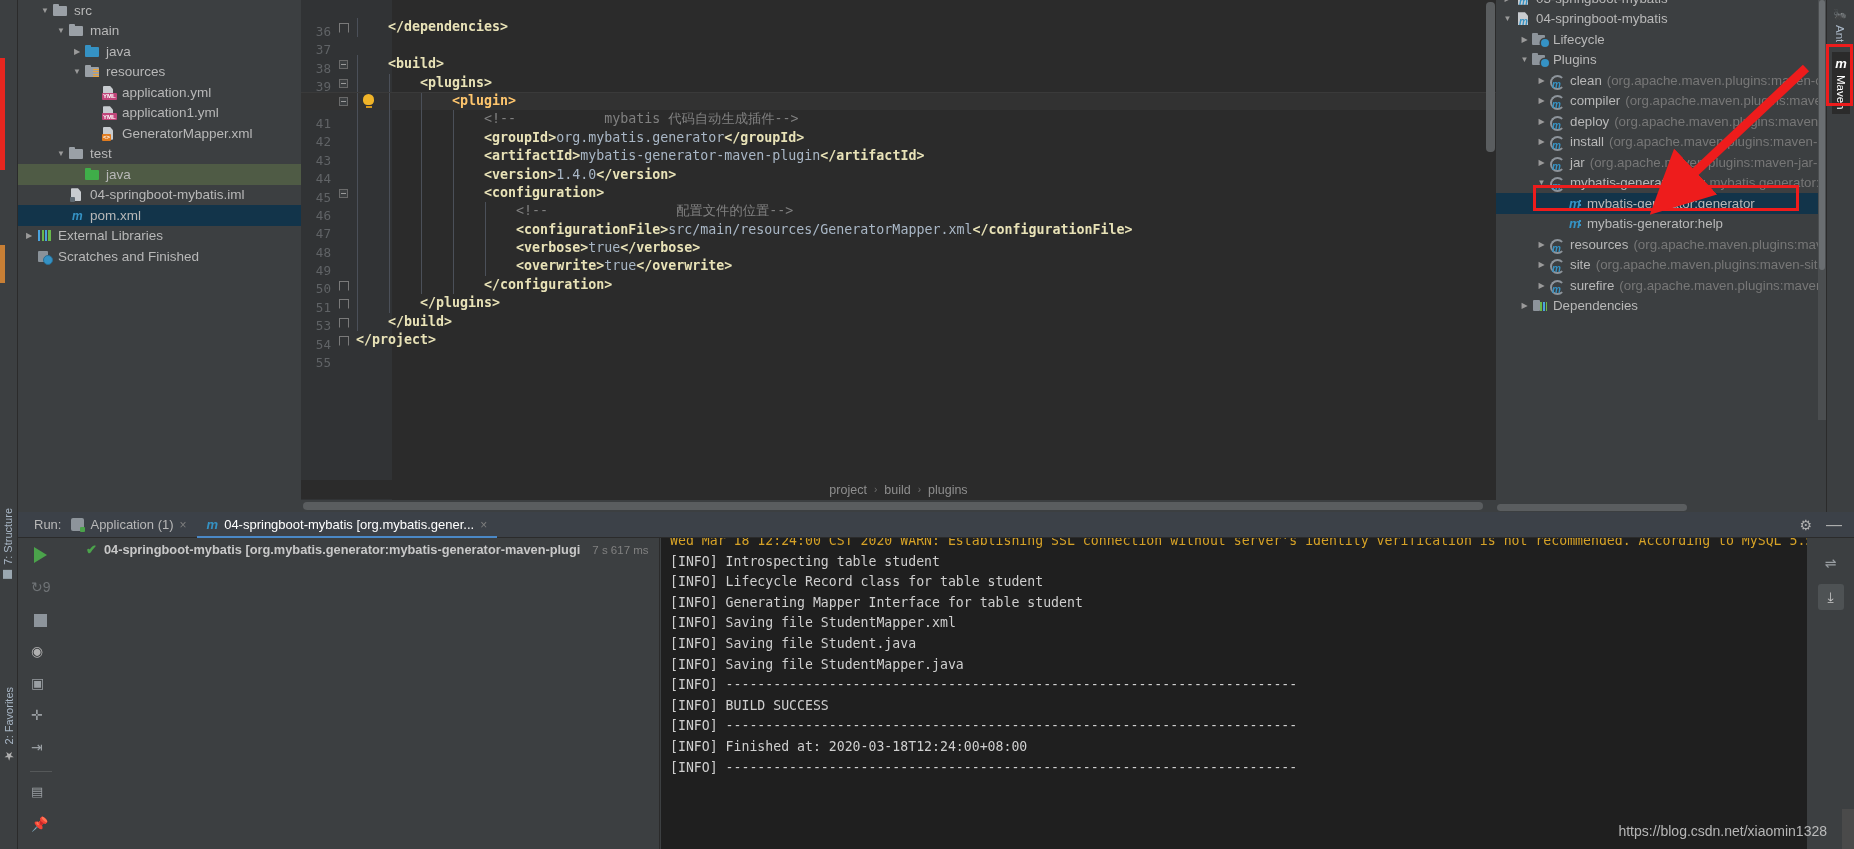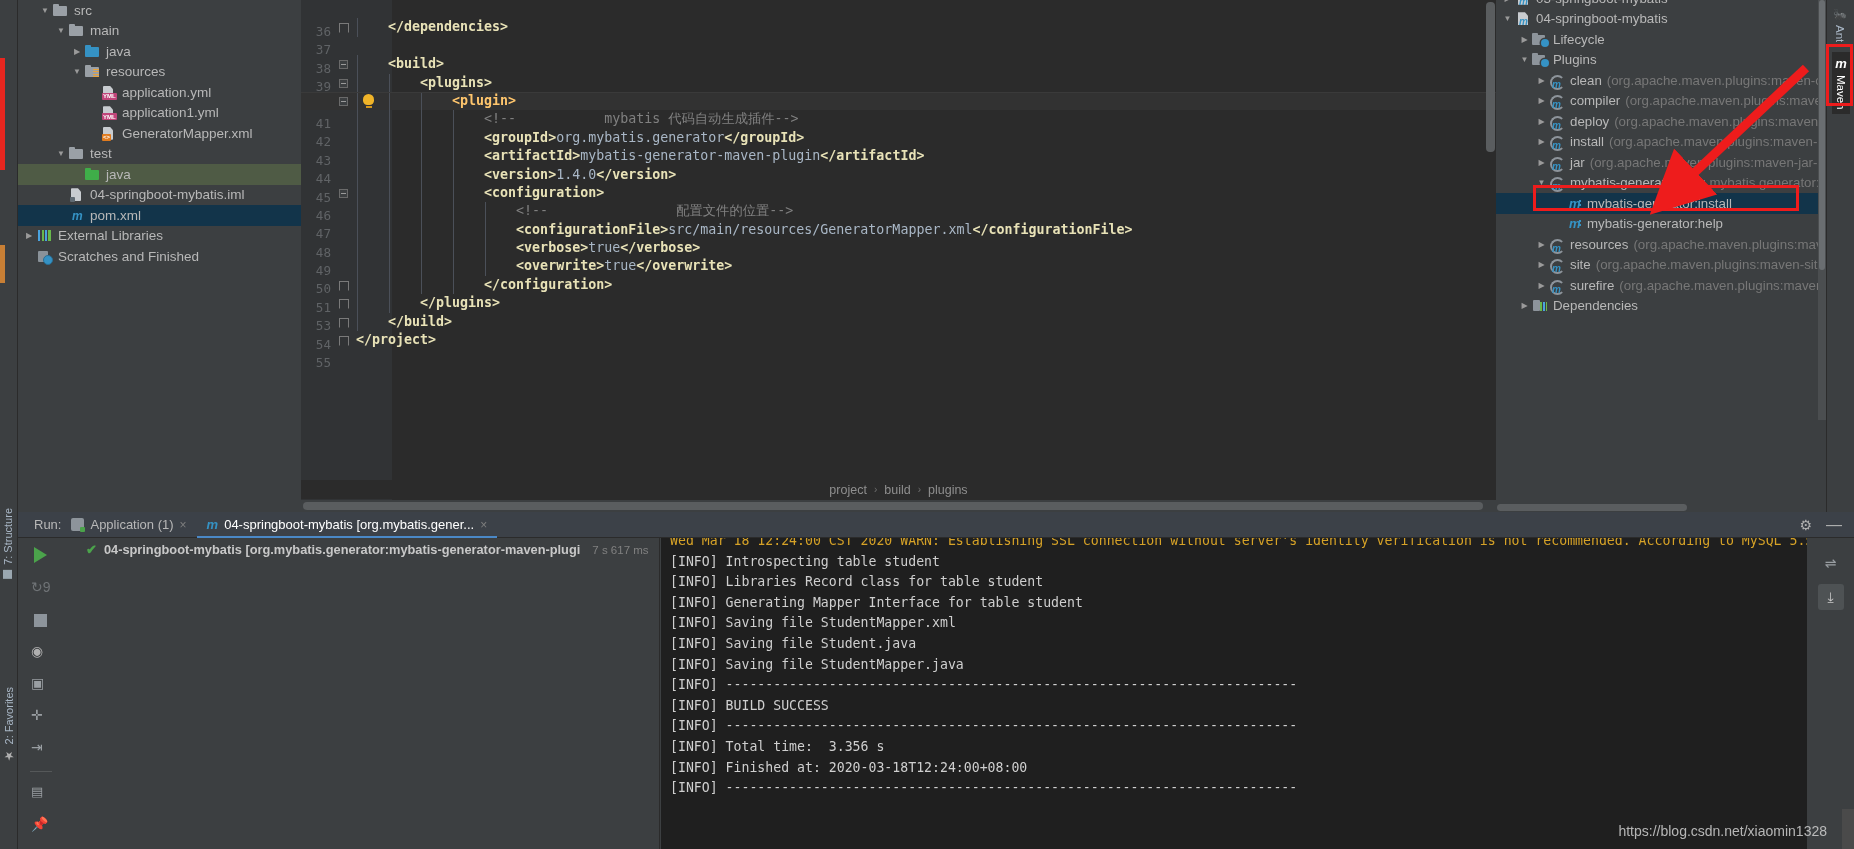--- a/index.html
+++ b/index.html
@@ -592,21 +592,21 @@
             <span class="m">m</span>
           </span>
           <span class="mlabel">mybatis-generator</span>
           <span class="mcoord">(org.mybatis.generator:m</span>
         </div>
         <div class="mrow selected" style="padding-left: 55px;">
           <span class="marrow none"></span>
           <span class="mic mic-goal">
             <span class="m">m</span>
           </span>
-          <span class="mlabel">mybatis-generator:install</span>
+          <span class="mlabel">mybatis-generator:generator</span>
         </div>
         <div class="mrow" style="padding-left: 55px;">
           <span class="marrow none"></span>
           <span class="mic mic-goal">
             <span class="m">m</span>
           </span>
           <span class="mlabel">mybatis-generator:help</span>
         </div>
         <div class="mrow" style="padding-left: 38px;">
           <span class="marrow">▶</span>
@@ -710,29 +710,28 @@
       <div class="run-tree-row">
         <span class="check">✔</span>
         <span>04-springboot-mybatis [org.mybatis.generator:mybatis-generator-maven-plugi</span>
         <span class="dur">7 s 617 ms</span>
       </div>
     </div>
 
     <div class="console" id="console">
         <div class="cl warn" style="margin-top: -9px;">Wed Mar 18 12:24:00 CST 2020 WARN: Establishing SSL connection without server's identity verification is not recommended. According to MySQL 5.5</div>
         <div class="cl">[INFO] Introspecting table student</div>
-        <div class="cl">[INFO] Libraries Record class for table student</div>
+        <div class="cl">[INFO] Lifecycle Record class for table student</div>
         <div class="cl">[INFO] Generating Mapper Interface for table student</div>
         <div class="cl">[INFO] Saving file StudentMapper.xml</div>
         <div class="cl">[INFO] Saving file Student.java</div>
         <div class="cl">[INFO] Saving file StudentMapper.java</div>
         <div class="cl">[INFO] ------------------------------------------------------------------------</div>
         <div class="cl">[INFO] BUILD SUCCESS</div>
         <div class="cl">[INFO] ------------------------------------------------------------------------</div>
-        <div class="cl">[INFO] Total time:  3.356 s</div>
         <div class="cl">[INFO] Finished at: 2020-03-18T12:24:00+08:00</div>
         <div class="cl">[INFO] ------------------------------------------------------------------------</div>
       </div>
 
     <div class="console-right-strip">
       <div class="cbtn">⇌</div>
       <div class="cbtn active">⤓</div>
     </div>
     <div class="console-scroll"></div>
   </div>

